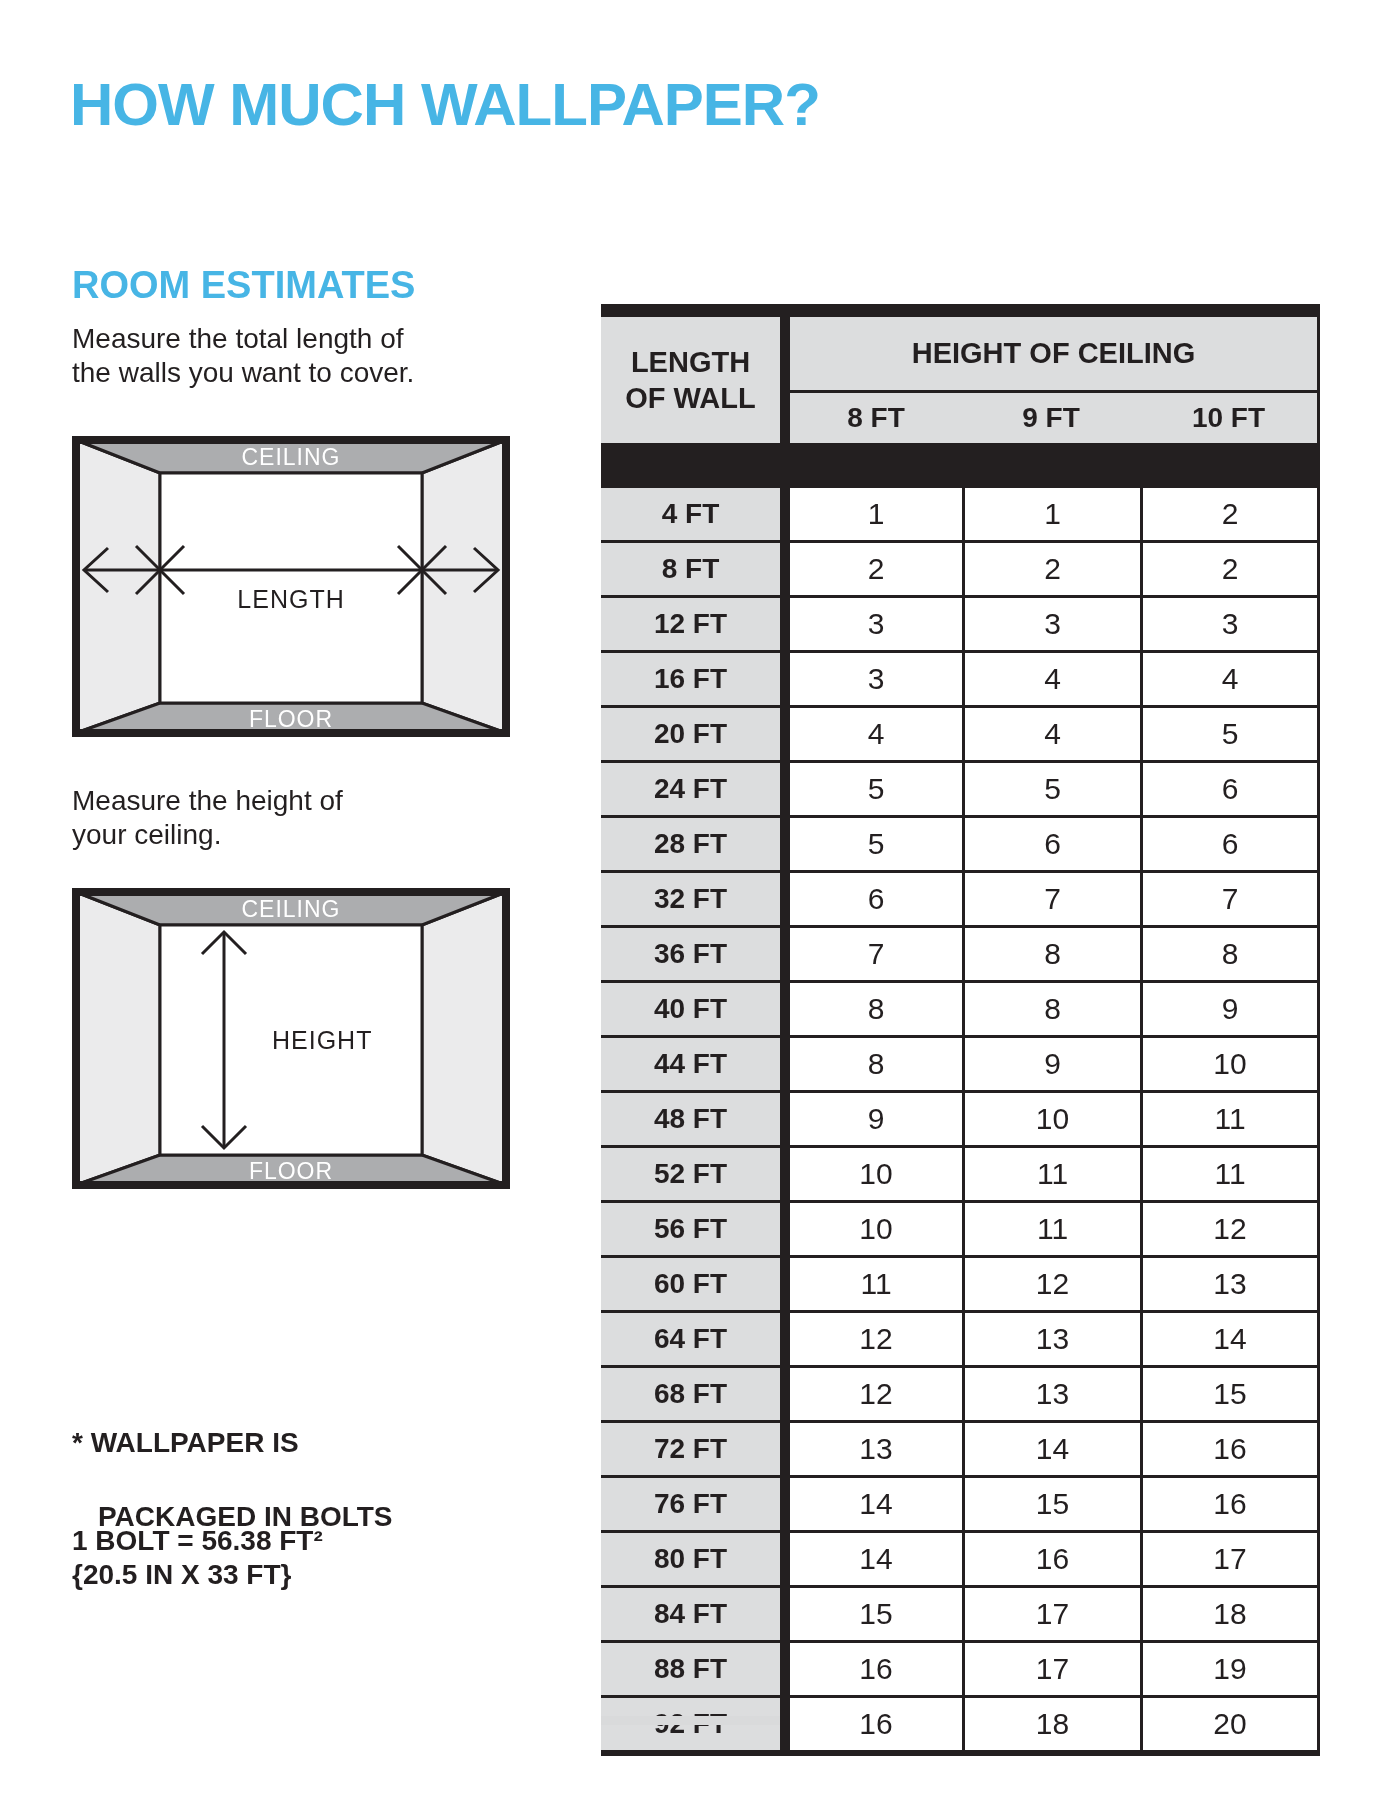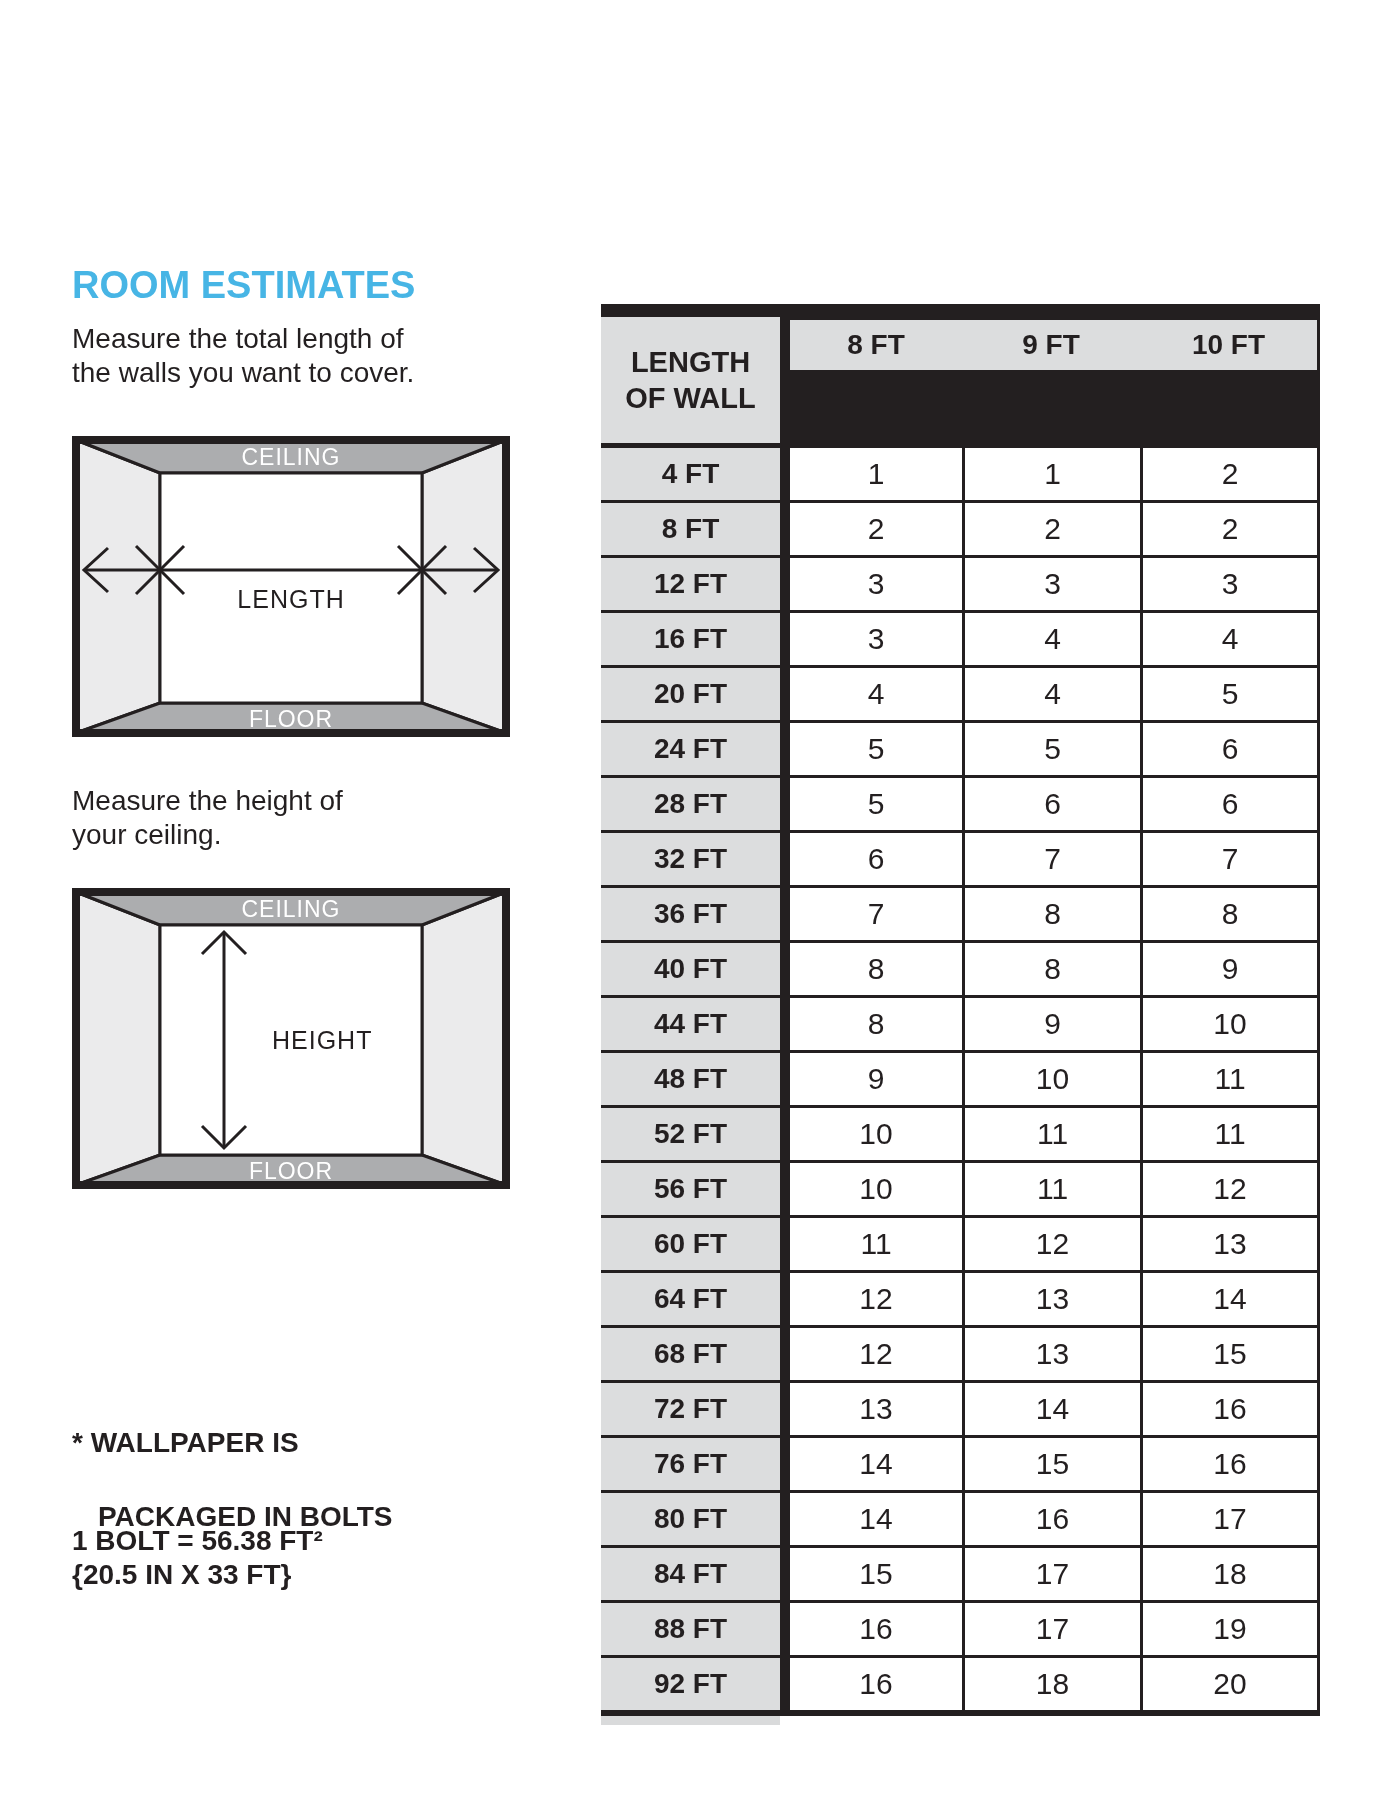--- a/index.html
+++ b/index.html
@@ -49,21 +49,21 @@
   .subhead { height:50px; background:var(--cell_gray,#DCDDDE); display:flex; }
   .subhead span {
     display:flex; align-items:center; justify-content:center;
     font-size:28px; font-weight:bold;
   }
   .subhead span:nth-child(1){ width:172px; }
   .subhead span:nth-child(2){ width:178px; }
   .subhead span:nth-child(3){ width:177px; }
   .hline5 { height:5px; background:var(--ink,#231F20); }
 
-  .drow { display:flex; height:52px; }
+  .drow { display:flex; height:52px;margin-top:40px; }
   .drow + .drow { margin-top:3px; }
   .rlabel {
     width:179px; background:var(--cell_gray,#DCDDDE); text-align:center;
     line-height:52px; font-size:28px; font-weight:bold;
   }
   .dcell { background:#ffffff; text-align:center; line-height:52px; font-size:30px; }
   .dcell.c1 { width:172px; }
   .dcell.c2 { width:175px; }
   .dcell.c3 { width:174px; }
   .vline3 { width:3px; background:var(--ink,#231F20); flex:0 0 3px; }
@@ -75,20 +75,21 @@
   .diagram2 { left:72px; top:888px; }
   svg text { font-family:"Liberation Sans","DejaVu Sans",sans-serif; }
   .band-label { fill:#ffffff; font-size:23px; letter-spacing:1px; }
   .dim-label  { fill:var(--ink,#231F20); font-size:25px; letter-spacing:1px; }
 </style>
 </head>
 <body>
 
 <div class="page" style="--accent: #47B5E5; --ink: #231F20; --cell_gray: #DCDDDE; --band_gray: #ACADAF; --wall_gray: #EBEBEC;">
 
+  <div class="abs title">HOW MUCH WALLPAPER?</div>
 
   <div class="abs section-heading room-heading">ROOM ESTIMATES</div>
 
   <div class="abs para" style="left:72px; top:322px;">
     <div>Measure the total length of</div>
     <div>the walls you want to cover.</div>
   </div>
 
   <svg class="abs diagram1" width="438" height="301" viewBox="0 0 438 301">
     <g stroke="#231F20" stroke-width="3">
@@ -149,20 +150,21 @@
   </div>
 
   <div class="abs bolts-table">
     <div class="hrow1">
       <div class="cell-corner">
         <div>LENGTH</div>
         <div>OF WALL</div>
       </div>
       <div class="vdivider"></div>
       <div class="hrow1-right">
+        <div class="cell-span">HEIGHT OF CEILING</div>
         <div class="hline3"></div>
         <div class="subhead">
           <span>8 FT</span>
           <span>9 FT</span>
           <span>10 FT</span>
         </div>
       </div>
     </div>
     <div class="hline5"></div>
     <div>

